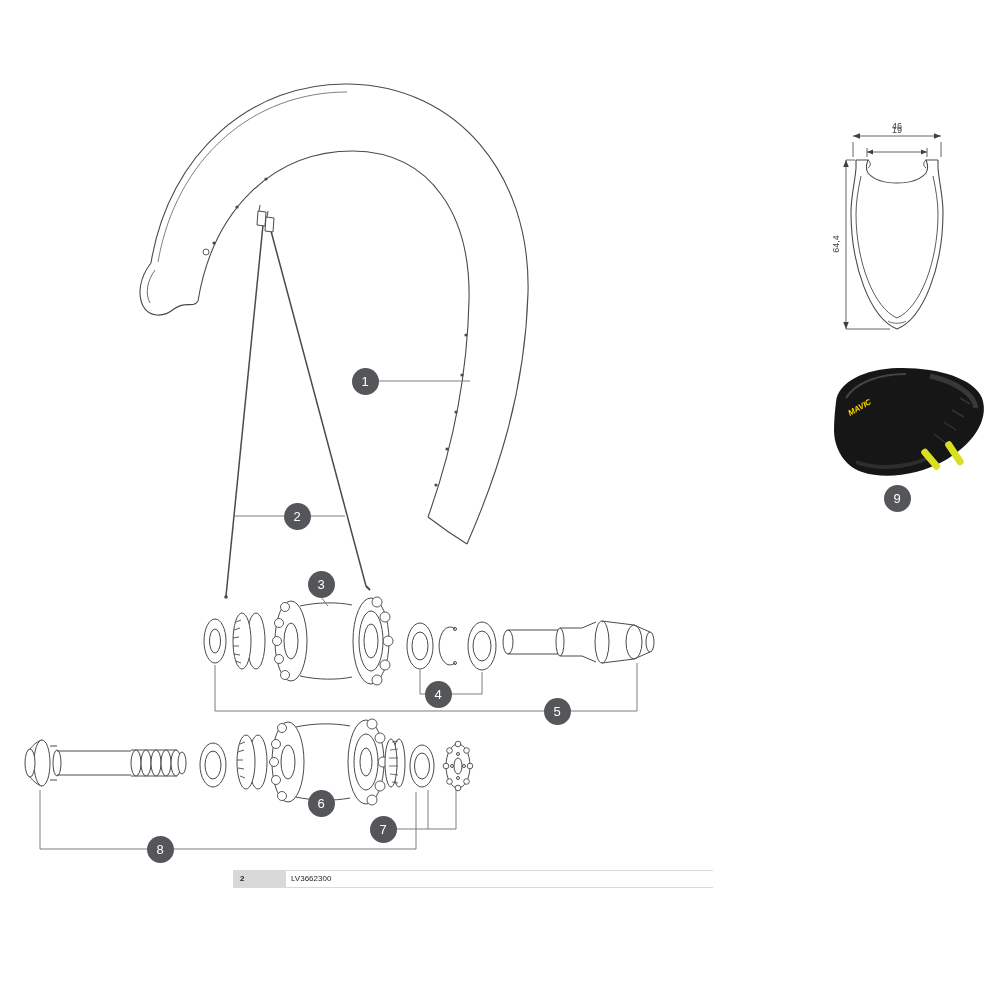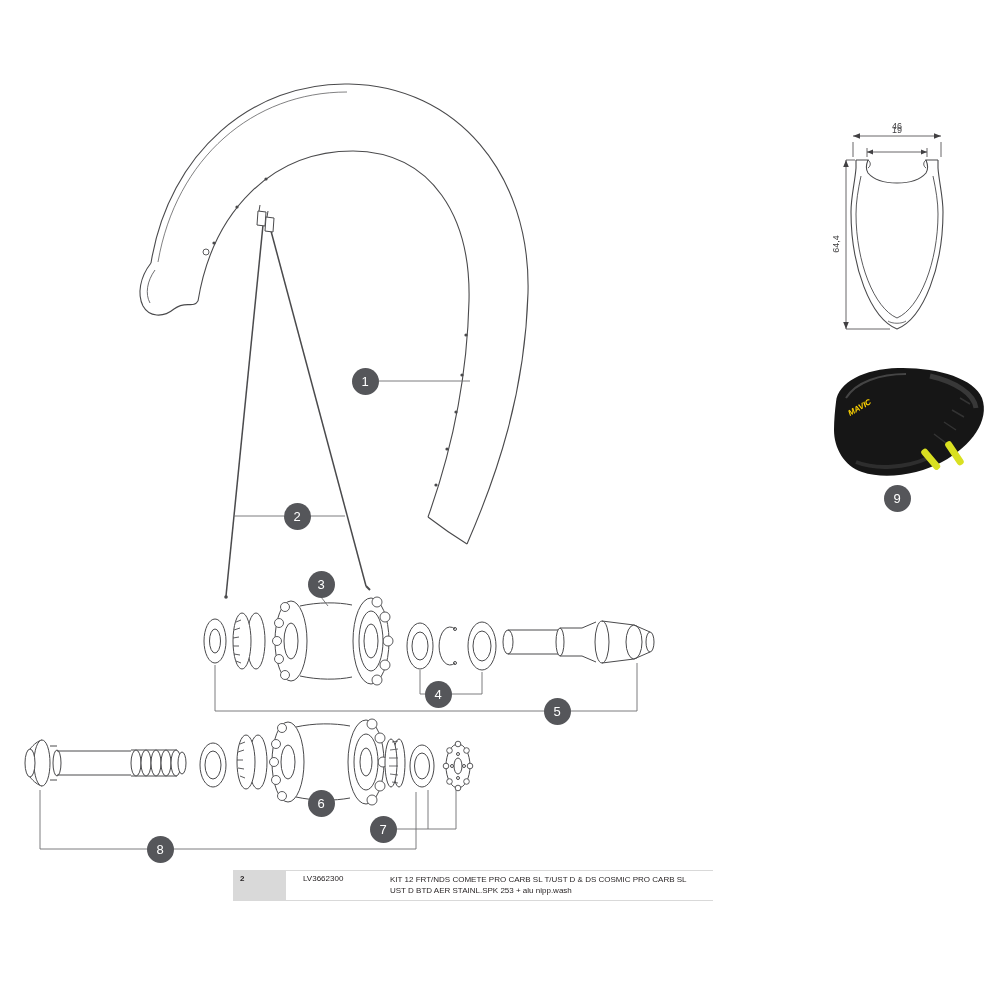--- a/index.html
+++ b/index.html
@@ -44,21 +44,21 @@
     border-bottom:1px solid #d9d9d9;
     background:#fff;
   }
   .pt-cell { padding-top:3px; padding-bottom:4px; }
   .pt-item {
     width:53px;
     background:#d9d9d9;
     font-weight:bold;
     padding-left:7px;
   }
-  .pt-pn { width:104px; padding-left:17px; }
+  .pt-pn { width:104px; padding-left:5px; }
   .pt-desc { flex:1; line-height:11px; padding-right:4px; }
 </style>
 </head>
 <body>
 
 <div id="stage">
 
 <svg id="art" width="1000" height="1000" viewBox="0 0 1000 1000">
 
   <g stroke="#4a4a4c" fill="none" stroke-width="1.1">
@@ -269,19 +269,15 @@
       <div class="callout" style="left: 543.5px; top: 697.5px; background: rgb(85, 86, 90); color: rgb(255, 255, 255);">5</div>
       <div class="callout" style="left: 307.5px; top: 789.5px; background: rgb(85, 86, 90); color: rgb(255, 255, 255);">6</div>
       <div class="callout" style="left: 369.5px; top: 815.5px; background: rgb(85, 86, 90); color: rgb(255, 255, 255);">7</div>
       <div class="callout" style="left: 146.5px; top: 835.5px; background: rgb(85, 86, 90); color: rgb(255, 255, 255);">8</div>
       <div class="callout" style="left: 883.5px; top: 484.5px; background: rgb(85, 86, 90); color: rgb(255, 255, 255);">9</div>
     </div>
 
   <div id="parts-table">
     <div class="pt-cell pt-item">2</div>
     <div class="pt-cell pt-pn">LV3662300</div>
-    <div class="pt-cell pt-desc">
-      <div>KIT 12 FRT/NDS COMETE PRO CARB SL T/UST D &amp; DS COSMIC PRO CARB SL</div>
-      <div>UST D BTD AER STAINL.SPK 253 + alu nipp.wash</div>
-    </div>
   </div>
 
 </div>
 
 </body></html>

